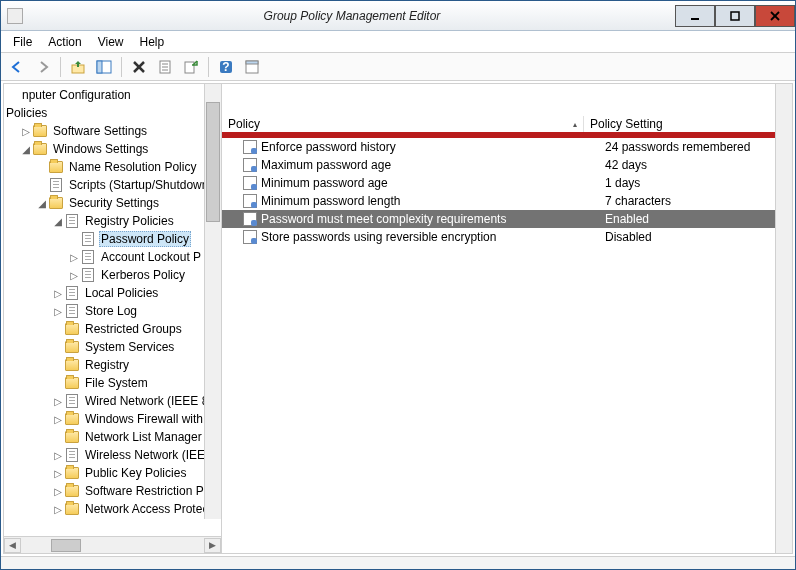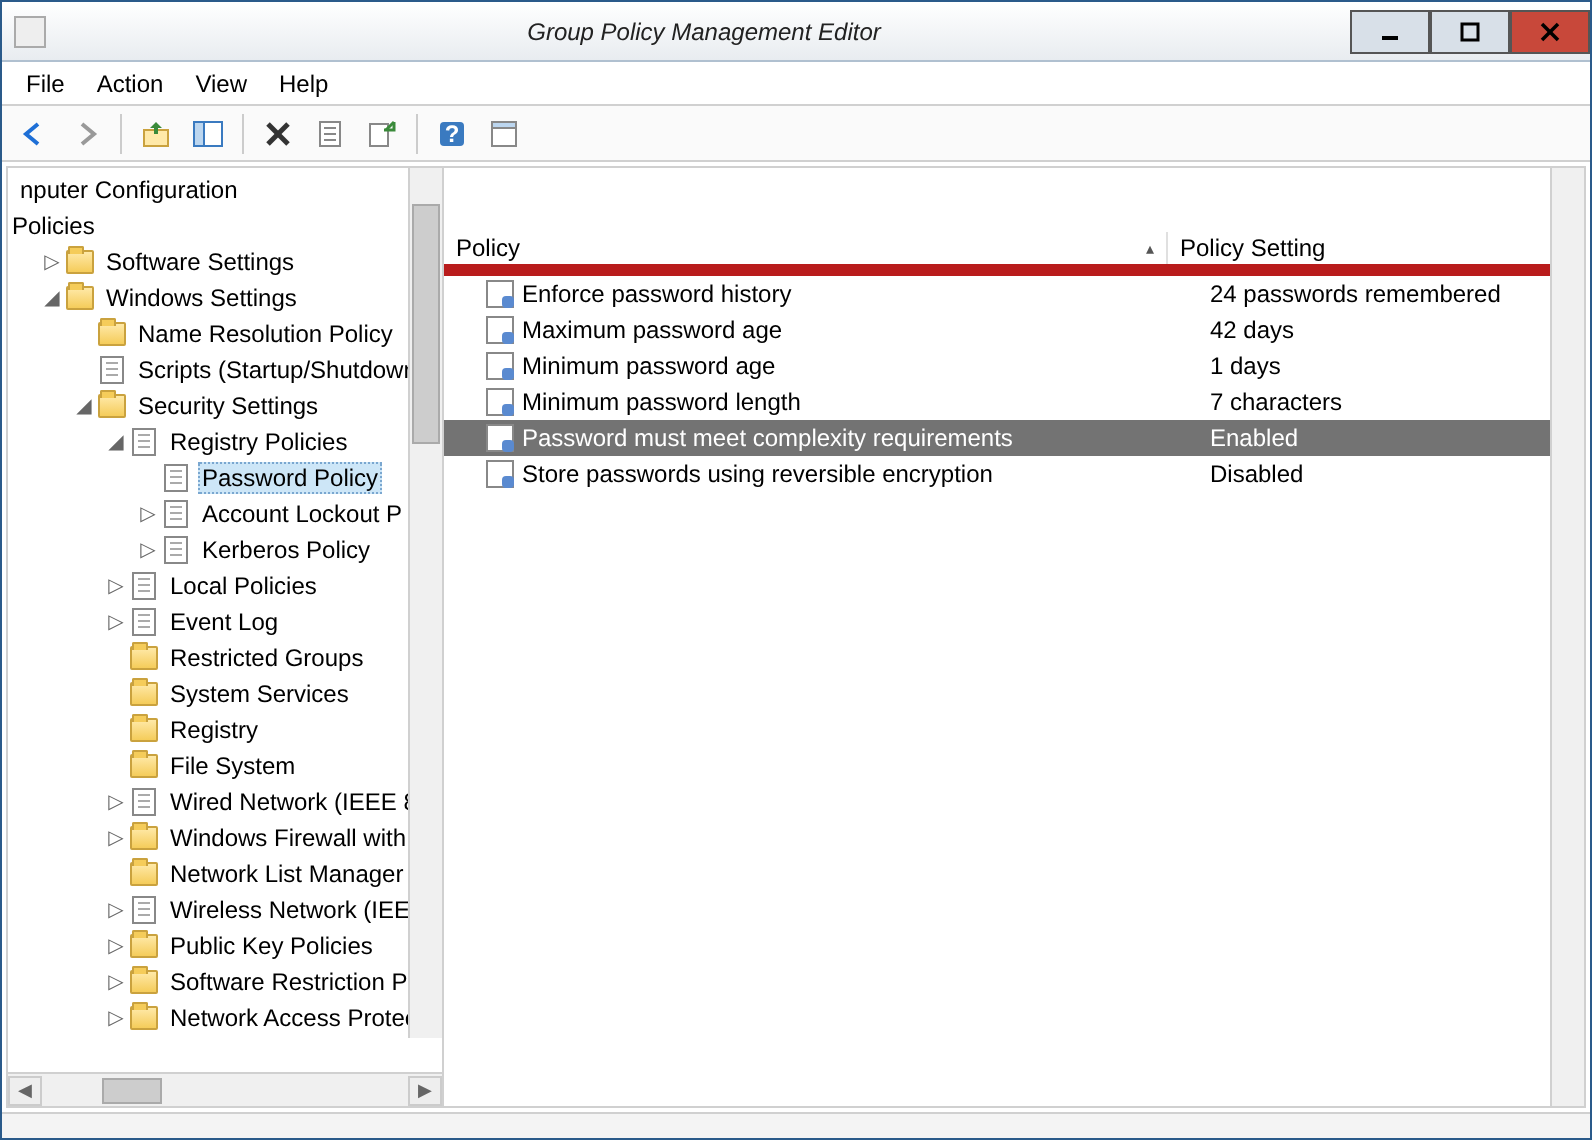--- a/index.html
+++ b/index.html
@@ -164,21 +164,21 @@
       </svg>
     </div>
 </div>
 
 <div class="content">
 
   <div class="tree-pane">
     <div class="tree-body">
       <div class="tree" id="tree">
           <div class="trow">
-            <span class="label" style="margin-left:4px">nputer Configuration</span>
+            <span class="label" style="margin-left:16px">nputer Configuration</span>
           </div>
           <div class="trow">
             <span class="label" style="margin-left:0">Policies</span>
           </div>
           <div class="trow">
             <span style="width:16px;display:inline-block"></span>
             <span class="expander">▷</span>
             <span class="ticon">
               <span class="folder-icon"></span>
             </span>
@@ -255,21 +255,21 @@
               <span class="doc-icon"></span>
             </span>
             <span class="label">Local Policies</span>
           </div>
           <div class="trow">
             <span style="width:48px;display:inline-block"></span>
             <span class="expander">▷</span>
             <span class="ticon">
               <span class="doc-icon"></span>
             </span>
-            <span class="label">Event Log</span>
+            <span class="label">Store Log</span>
           </div>
           <div class="trow">
             <span style="width:48px;display:inline-block"></span>
             <span class="expander"></span>
             <span class="ticon">
               <span class="folder-icon"></span>
             </span>
             <span class="label">Restricted Groups</span>
           </div>
           <div class="trow">

